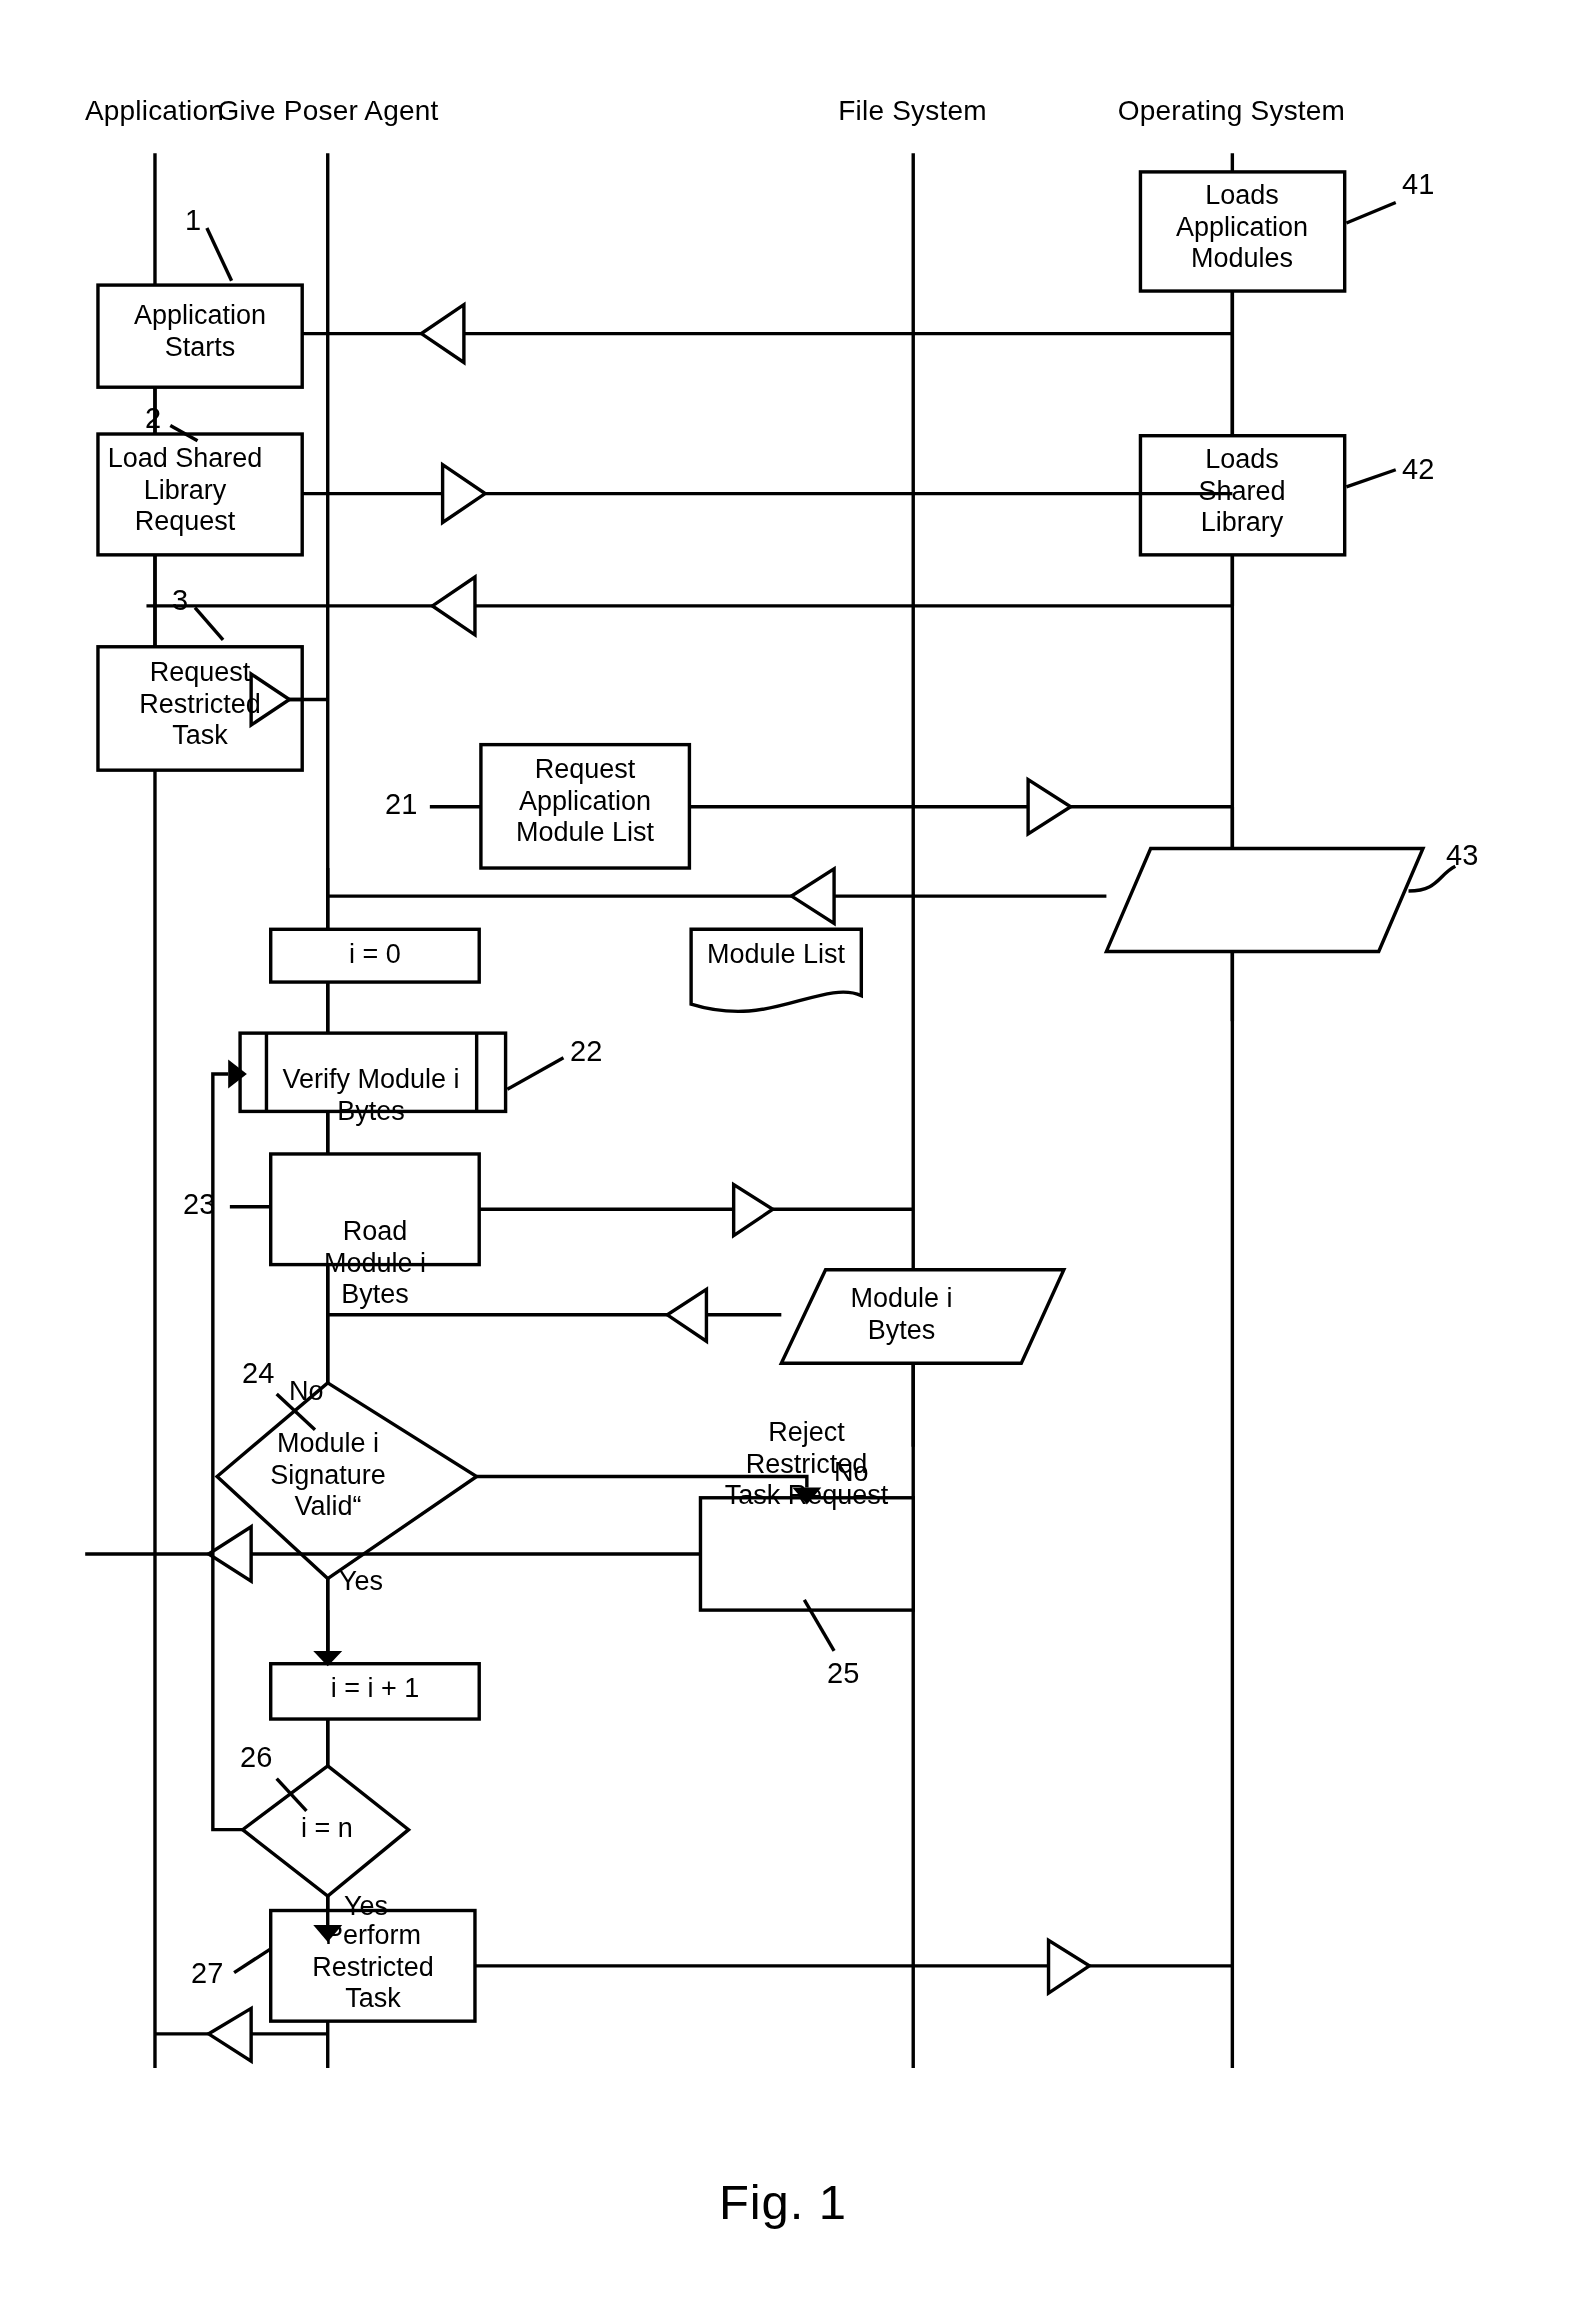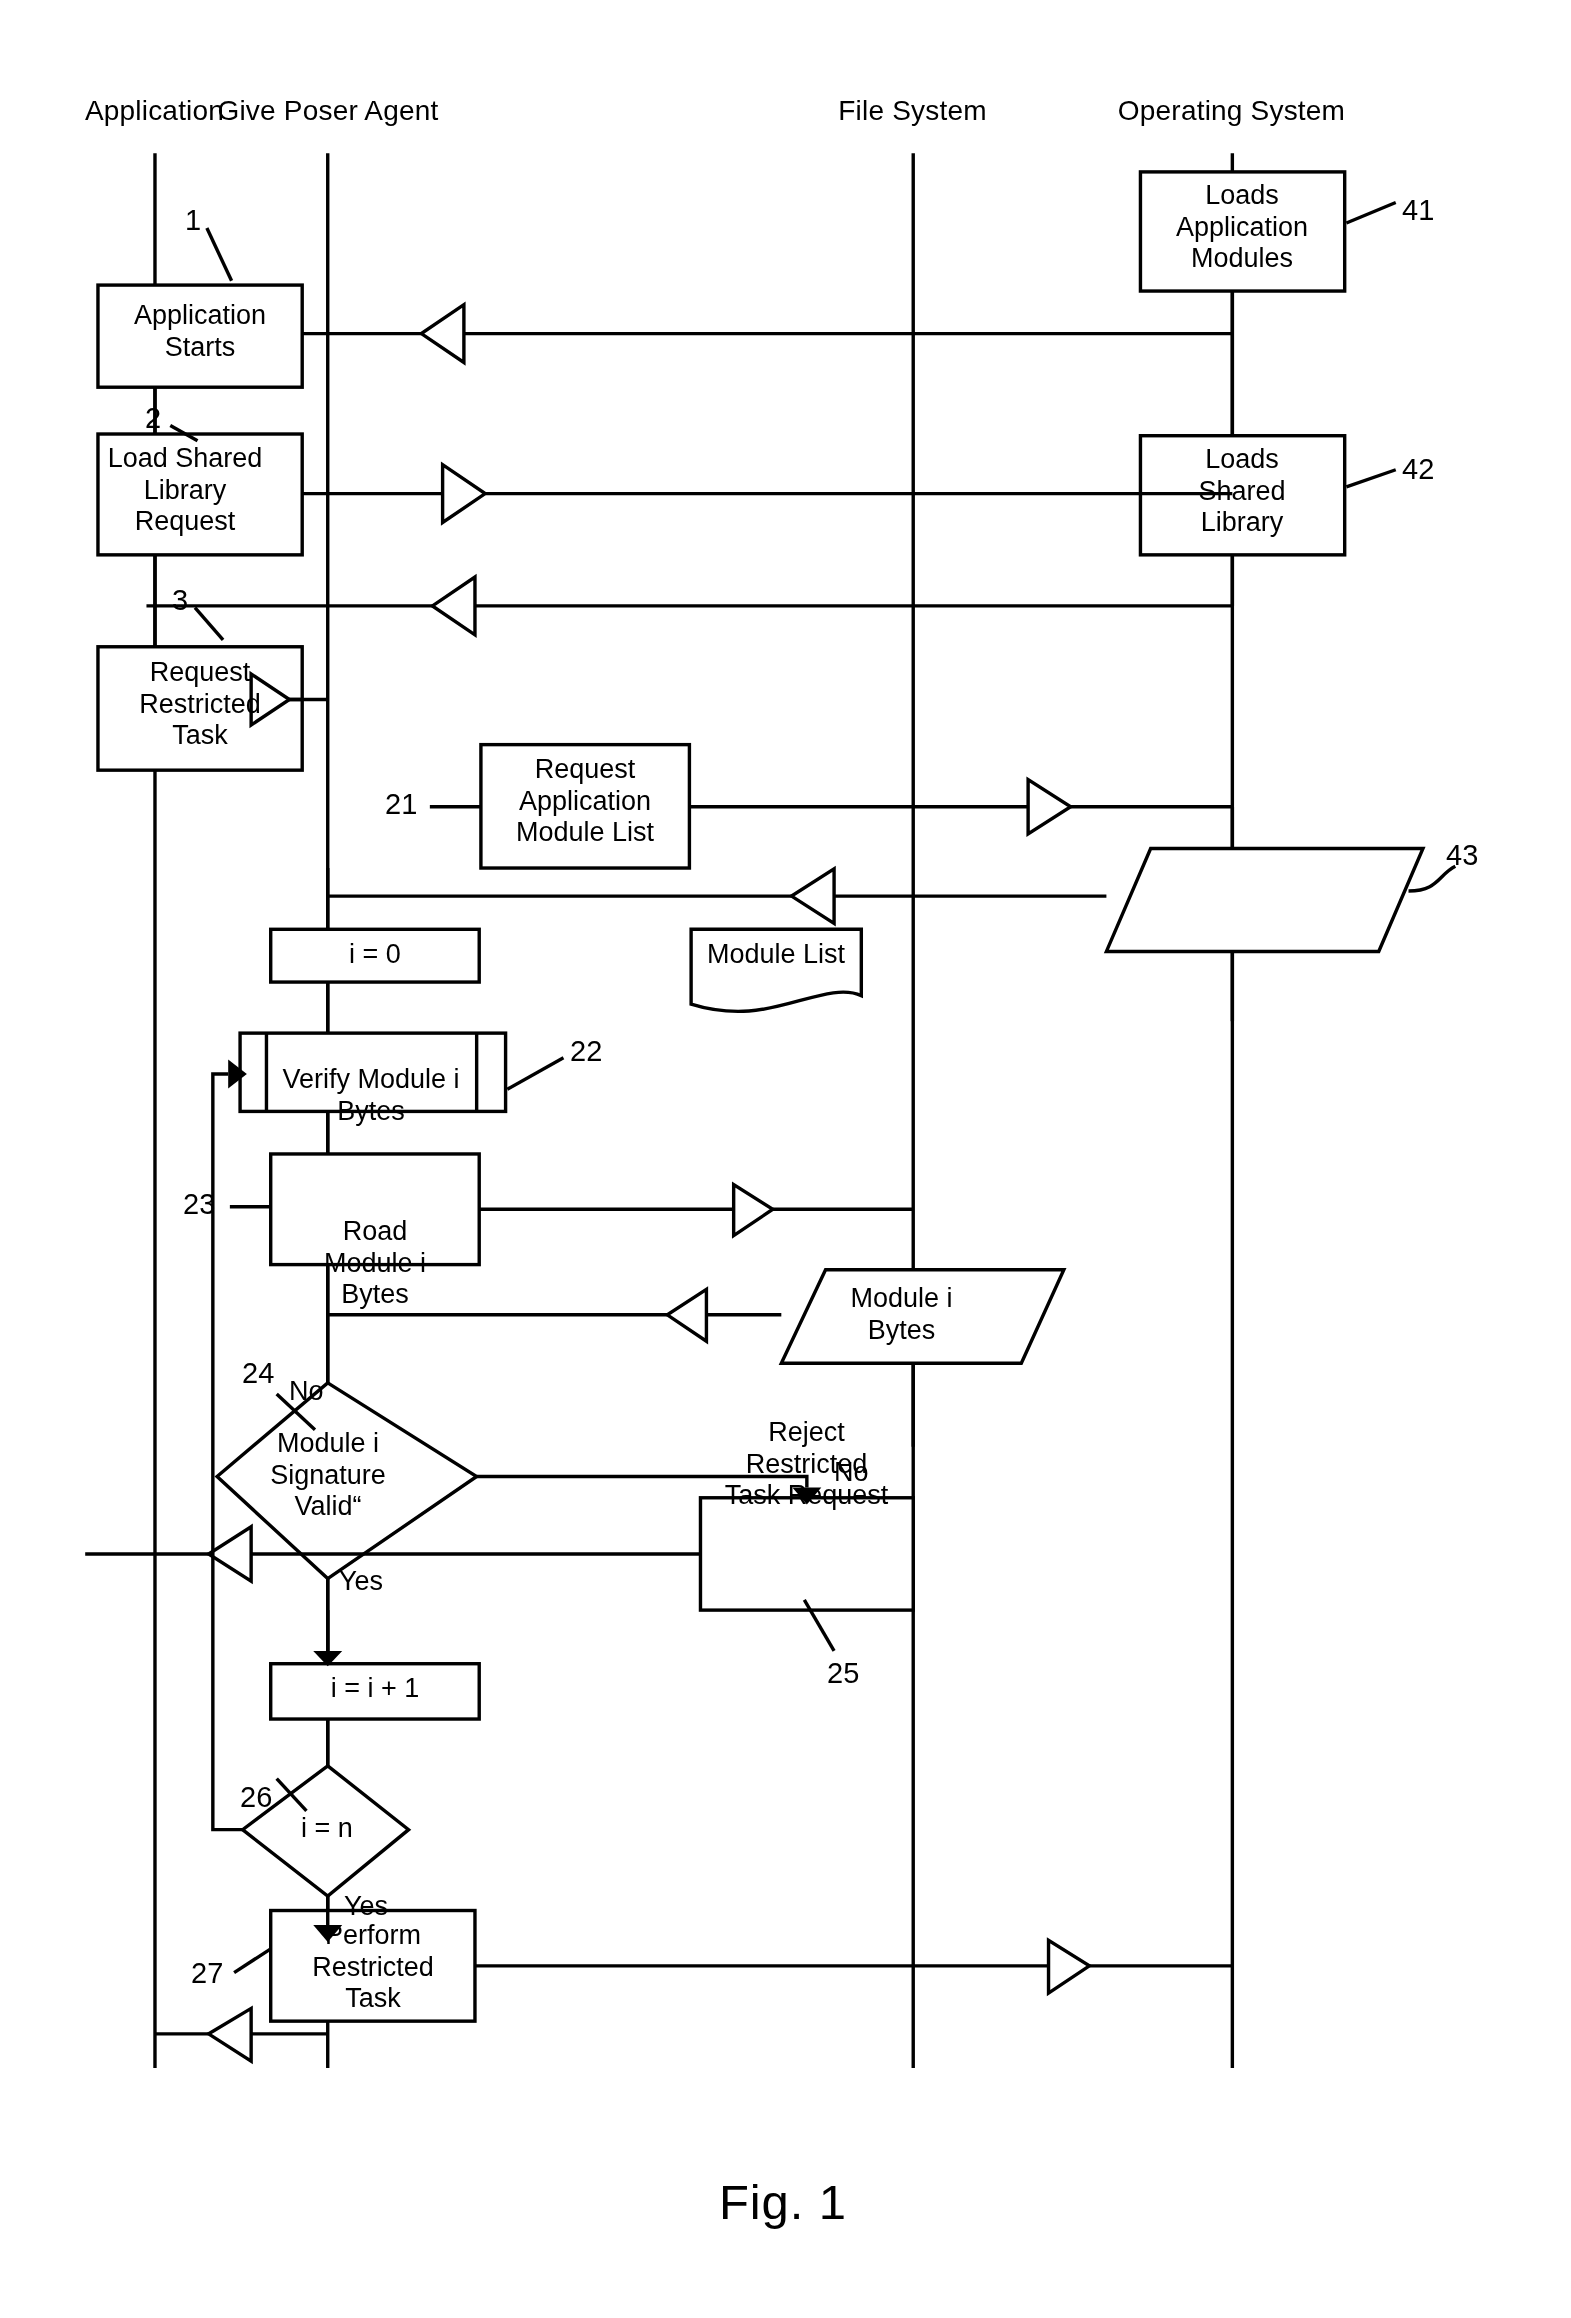--- a/index.html
+++ b/index.html
@@ -224,32 +224,32 @@
 Valid“</div>
   <div class="boxlabel" style="left:700px; top:1417px; width:213px;">Reject
 Restricted
 Task Request</div>
   <div class="boxlabel" style="left:271px; top:1673px; width:208px;">i = i + 1</div>
   <div class="boxlabel" style="left:242px; top:1813px; width:170px;">i = n</div>
   <div class="boxlabel" style="left:271px; top:1920px; width:204px;">Perform
 Restricted
 Task</div>
 
-  <div class="refnum" style="left:1402px; top:194px;">41</div>
+  <div class="refnum" style="left:1402px; top:168px;">41</div>
   <div class="refnum" style="left:185px; top:204px;">1</div>
   <div class="refnum" style="left:145px; top:402px;">2</div>
   <div class="refnum" style="left:1402px; top:453px;">42</div>
   <div class="refnum" style="left:172px; top:584px;">3</div>
   <div class="refnum" style="left:385px; top:788px;">21</div>
   <div class="refnum" style="left:1446px; top:839px;">43</div>
   <div class="refnum" style="left:570px; top:1035px;">22</div>
   <div class="refnum" style="left:183px; top:1188px;">23</div>
   <div class="refnum" style="left:242px; top:1357px;">24</div>
   <div class="refnum" style="left:827px; top:1657px;">25</div>
-  <div class="refnum" style="left:240px; top:1741px;margin-top:40px;">26</div>
+  <div class="refnum" style="left:240px; top:1741px;">26</div>
   <div class="refnum" style="left:191px; top:1957px;">27</div>
 
   <div class="edgelabel" style="left:289px; top:1376px;">No</div>
   <div class="edgelabel" style="left:834px; top:1457px;">No</div>
   <div class="edgelabel" style="left:339px; top:1566px;">Yes</div>
   <div class="edgelabel" style="left:344px; top:1891px;">Yes</div>
 
   <div class="figcap" style="left:719px; top:2174px;">Fig. 1</div>
 
 </div>

